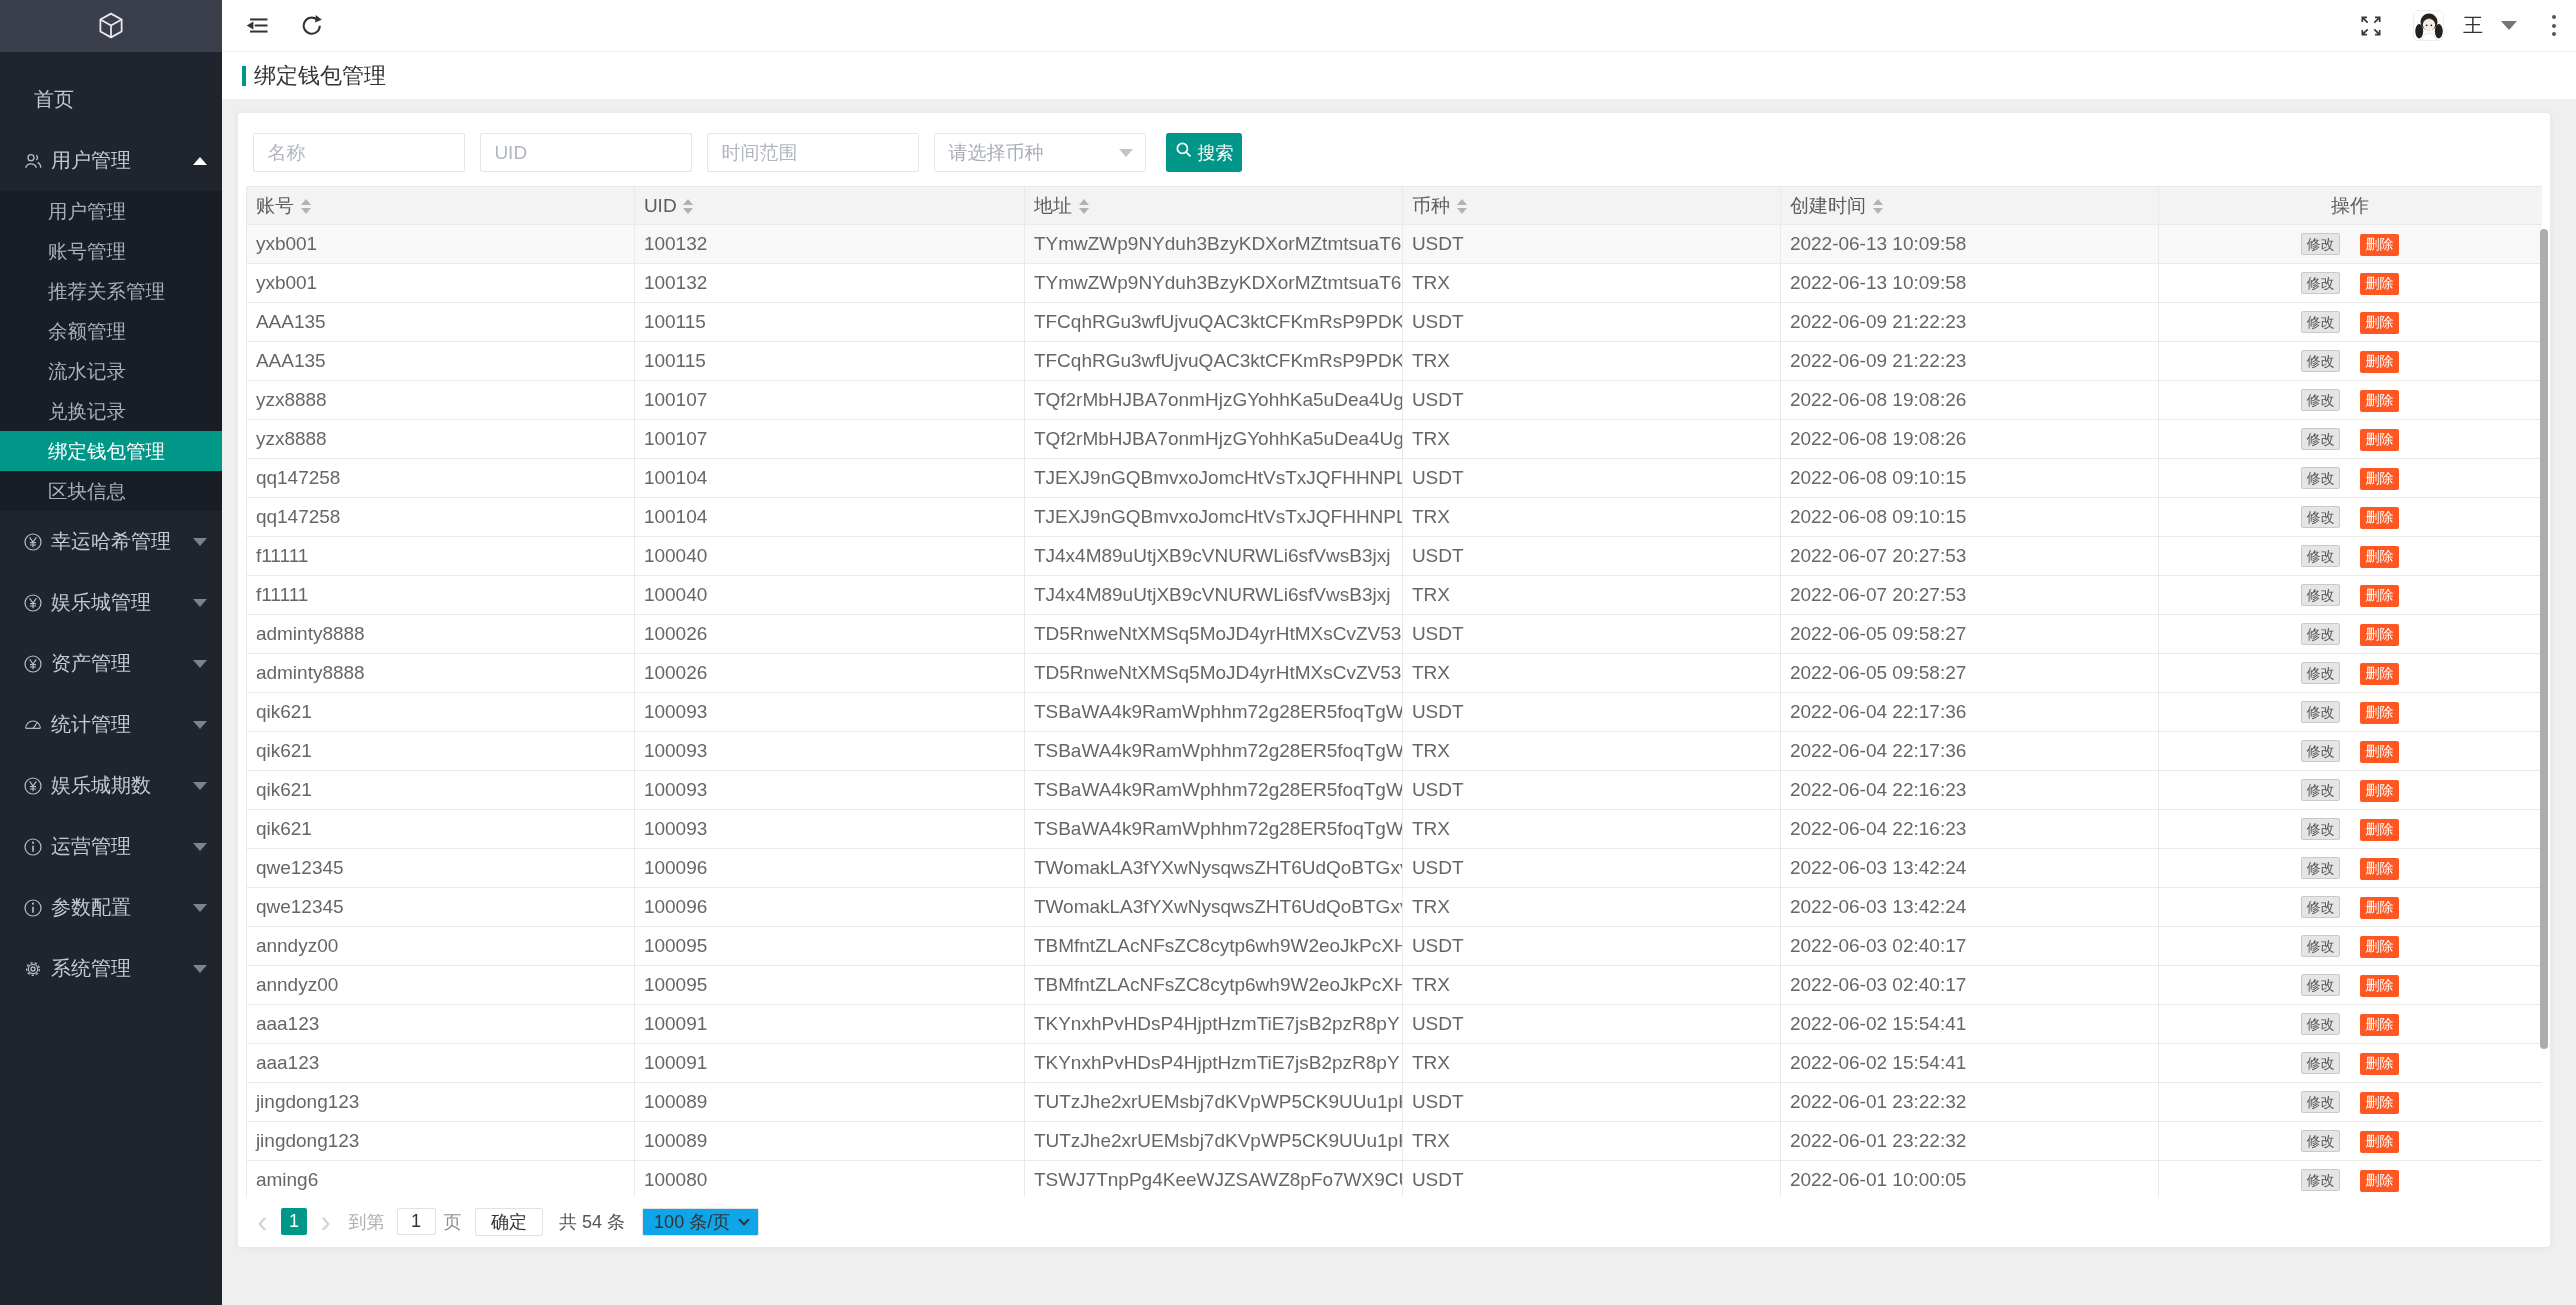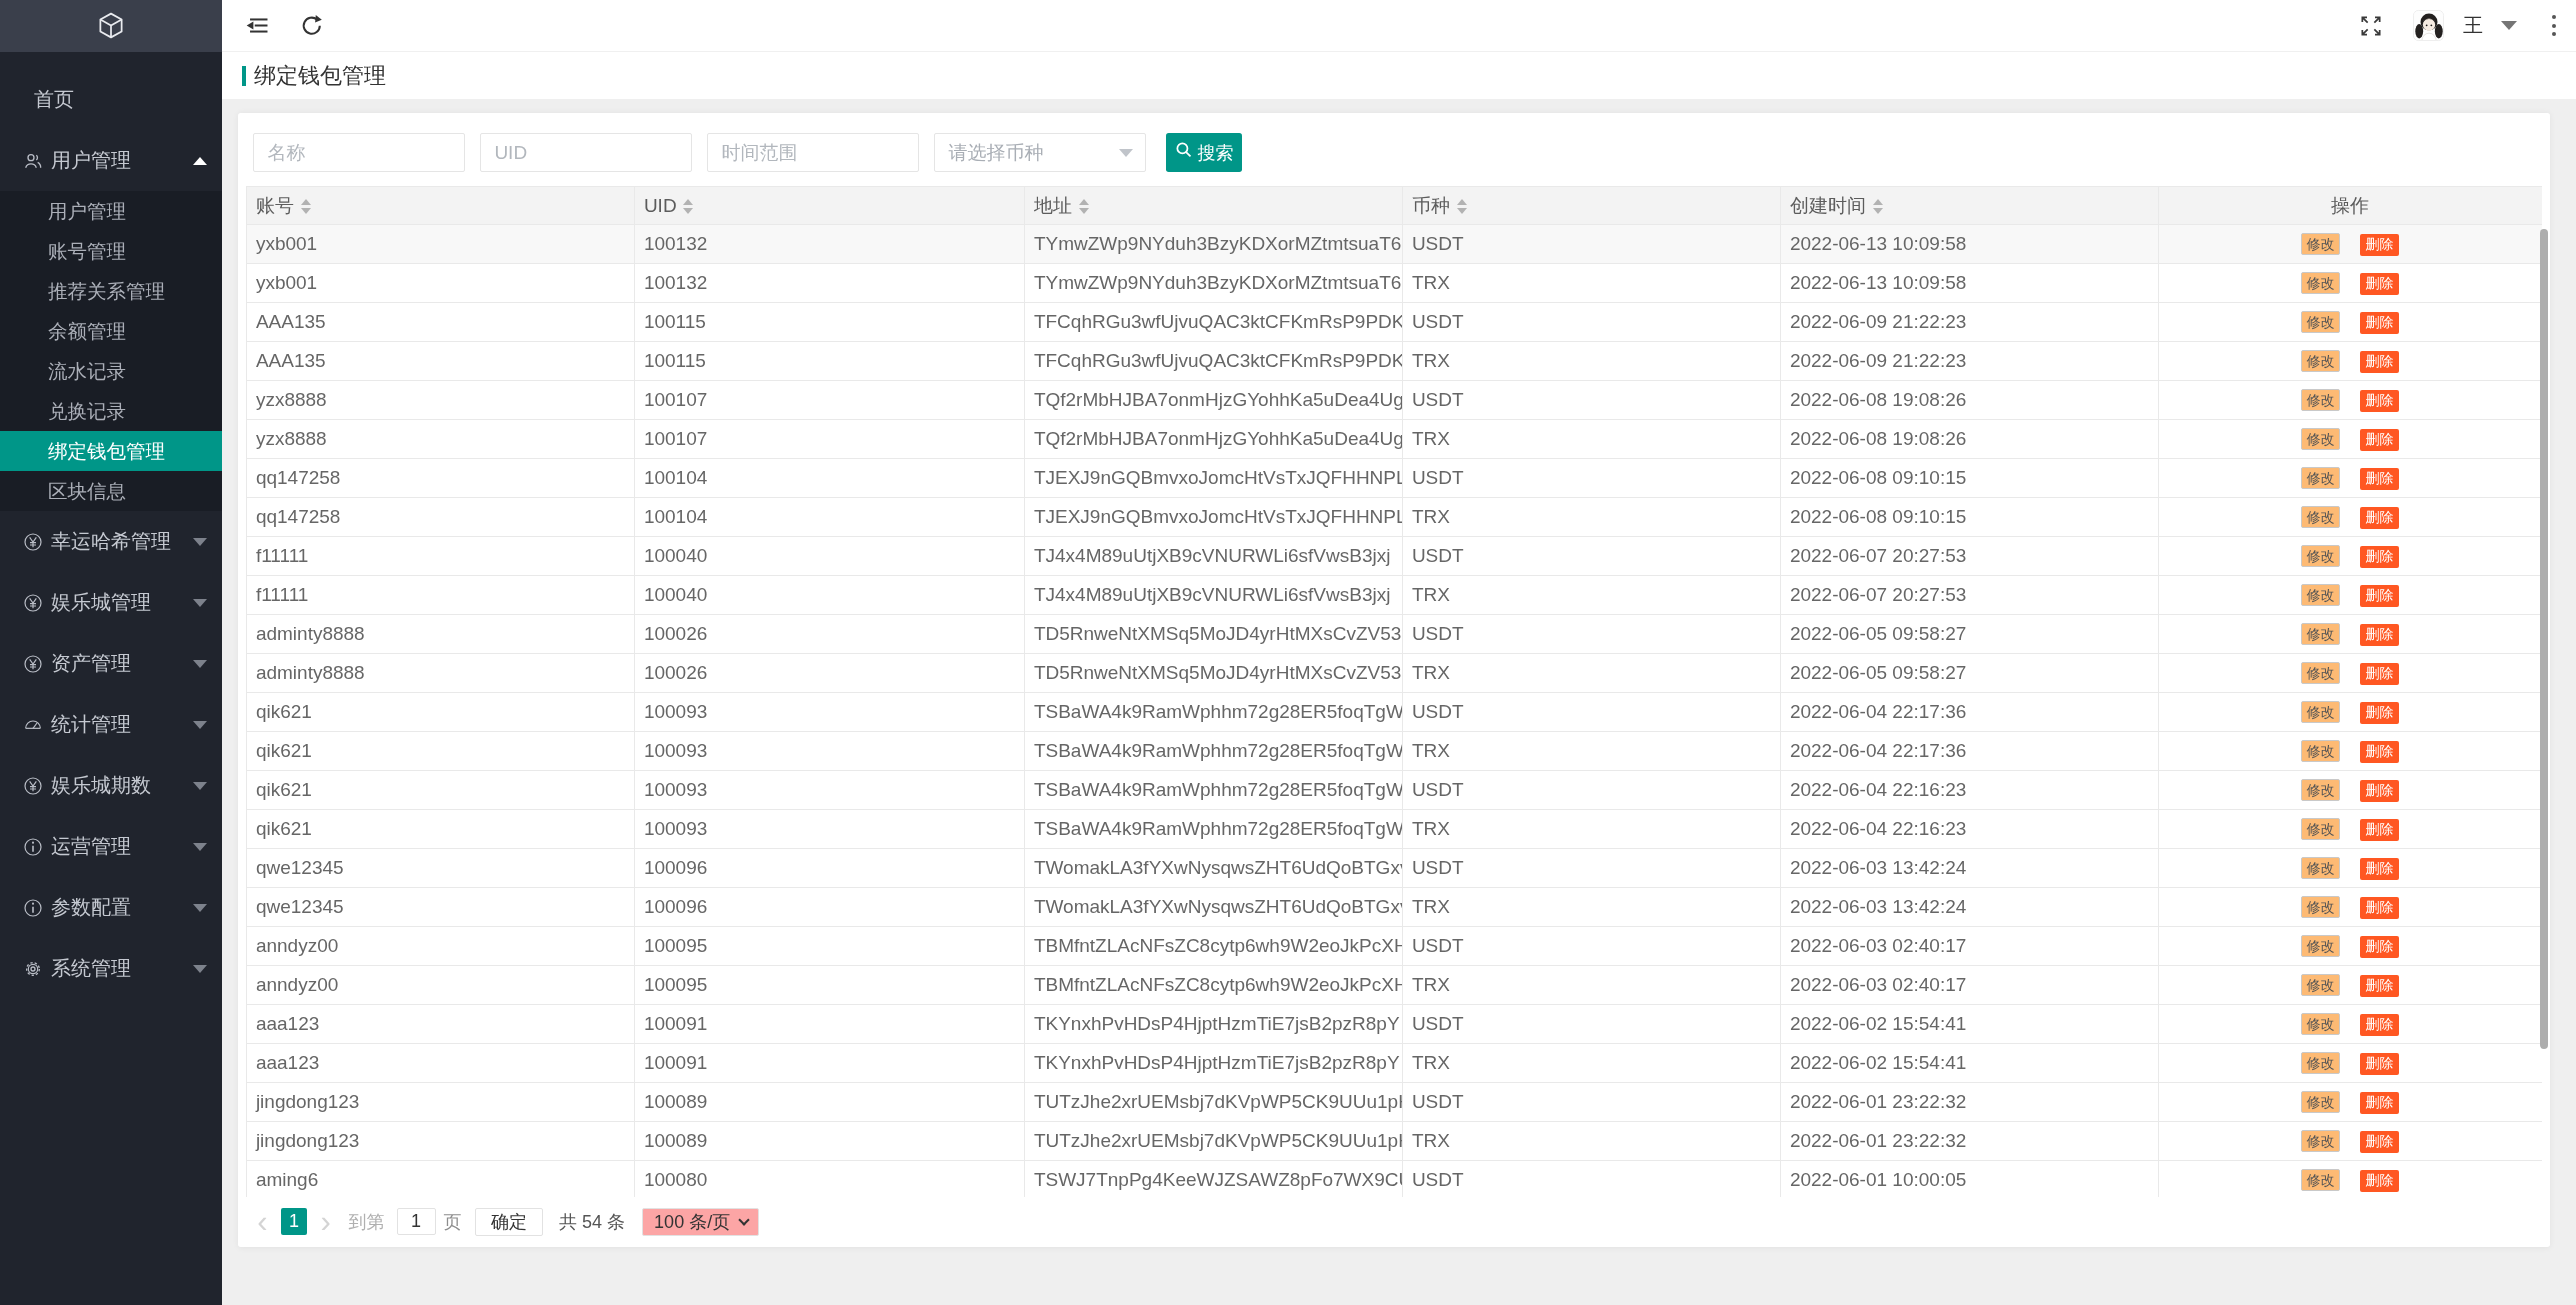--- a/index.html
+++ b/index.html
@@ -53,34 +53,34 @@
   .tablewrap{margin:14px 8px 0 8px;height:1011px;overflow:hidden;position:relative;}
   table{width:2297px;border-collapse:collapse;table-layout:fixed;}
   th{height:38px;background:#f3f3f3;border:0.7px solid #e9e9e9;font-size:19px;color:#5c5c5c;font-weight:400;text-align:left;padding:0 0 0 9.4px;white-space:nowrap;}
   th.center{text-align:center;padding-left:0;}
   td{height:39px;border:0.7px solid #e9e9e9;font-size:19px;color:#666;padding:0 0 0 9.4px;white-space:nowrap;overflow:hidden;}
   tr.hovered td{background:#f8f8f8;}
   td.center{text-align:center;padding-left:0;}
   .sortwrap{display:inline-flex;flex-direction:column;gap:3.4px;margin-left:6.7px;vertical-align:middle;}
   .sort-up{width:0;height:0;border-left:5.4px solid transparent;border-right:5.4px solid transparent;border-bottom:6px solid #b2b2b2;}
   .sort-dn{width:0;height:0;border-left:5.4px solid transparent;border-right:5.4px solid transparent;border-top:6px solid #b2b2b2;}
-  .btn-edit{display:inline-block;width:39px;height:21.5px;line-height:20px;border:0.7px solid #c9c9c9;border-radius:2px;font-size:14px;color:#555;background:#fdba74;text-align:center;margin-right:20px;cursor:pointer;}
+  .btn-edit{display:inline-block;width:39px;height:21.5px;line-height:20px;border:0.7px solid #c9c9c9;border-radius:2px;font-size:14px;color:#555;background:#e5e5e5;text-align:center;margin-right:20px;cursor:pointer;}
   .btn-del{display:inline-block;width:39px;height:21.5px;line-height:21.5px;border:none;border-radius:2px;font-size:14px;color:#fff;background:#ff5722;text-align:center;cursor:pointer;}
   .scroll-thumb{position:absolute;right:1.3px;top:116px;width:8px;height:820px;background:#adadad;border-radius:4px;}
 
   
   .pager{display:flex;align-items:center;margin:10.8px 0 0 17px;font-size:18px;color:#666;}
   .pg-chev{font-size:31px;color:#d4d4d4;line-height:27px;cursor:default;padding:0 2.7px;}
   .pg-cur{min-width:26px;height:27px;background:#009688;color:#fff;display:flex;align-items:center;justify-content:center;border-radius:2px;font-size:18px;margin:0 10.8px;cursor:pointer;}
   .pg-txt-muted{color:#b0b0b0;margin:0 4px 0 15px;}
   .pg-input{width:39px;height:27px;border:0.7px solid #e2e2e2;border-radius:2px;text-align:center;font-size:18px;color:#333;margin:0 8px;outline:none;}
   .pg-suffix{color:#8d8d8d;margin-right:13.4px;}
   .pg-confirm{height:28px;padding:0 15px;border:0.7px solid #e2e2e2;border-radius:2px;background:#fff;font-size:18px;color:#333;cursor:pointer;}
   .pg-total{margin:0 8px 0 16px;color:#555;}
-  .pg-select{height:28px;border:0.7px solid #e2e2e2;border-radius:2px;display:flex;align-items:center;padding:0 10.8px;margin-left:9.4px;color:#333;cursor:pointer;background:#fca5a5;}
+  .pg-select{height:28px;border:0.7px solid #e2e2e2;border-radius:2px;display:flex;align-items:center;padding:0 10.8px;margin-left:9.4px;color:#333;cursor:pointer;background:#0ea5e9;}
   .pg-select .chev{width:8px;height:8px;border-right:2px solid #333;border-bottom:2px solid #333;transform:rotate(45deg);margin-left:9.4px;margin-top:-4px;}
 </style>
 </head>
 <body>
 
 <div class="app">
 
   <aside class="sidebar">
     <div class="side-logo">
       <span>

